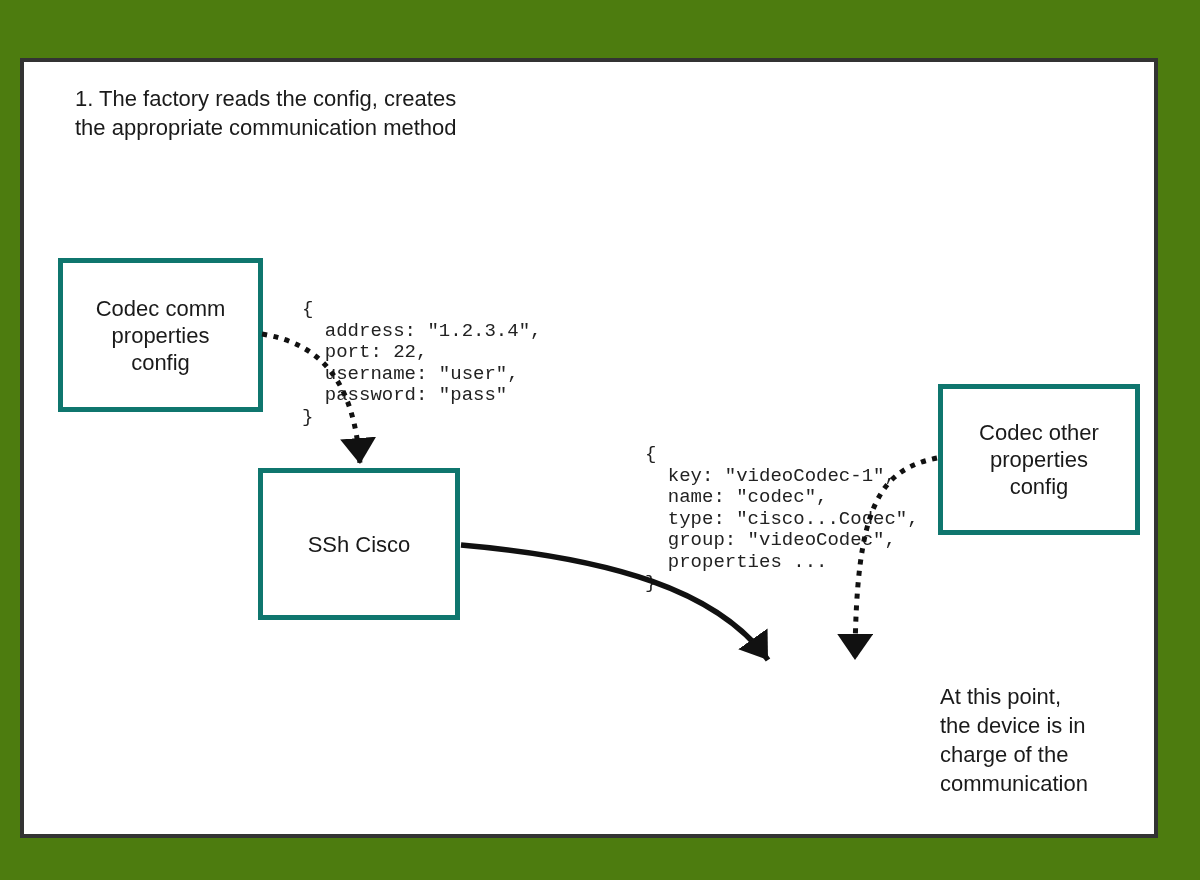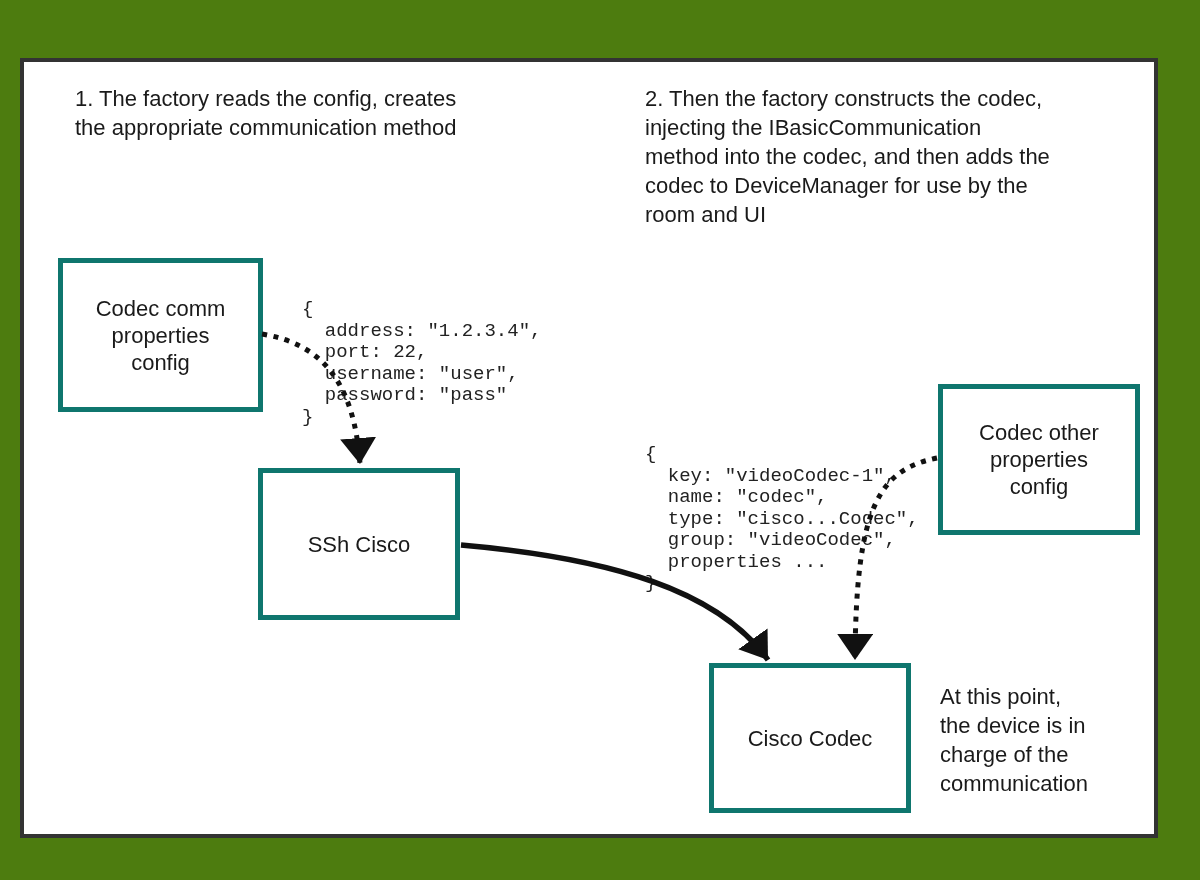--- a/index.html
+++ b/index.html
@@ -75,25 +75,20 @@
 </head>
 <body>
 
 <div id="canvas">
 
   <div class="frame"></div>
 
   <div class="note note-step1">1. The factory reads the config, creates
 the appropriate communication method</div>
 
-  <div class="note note-step2">2. Then the factory constructs the codec,
-injecting the IBasicCommunication
-method into the codec, and then adds the
-codec to DeviceManager for use by the
-room and UI</div>
 
   <div class="node node-codec-comm">
     <span>Codec comm
 properties
 config</span>
   </div>
 
   <pre class="code code-comm">{
   address: "1.2.3.4",
   port: 22,
@@ -112,23 +107,20 @@
   group: "videoCodec",
   properties ...
 }</pre>
 
   <div class="node node-codec-other">
     <span>Codec other
 properties
 config</span>
   </div>
 
-  <div class="node node-cisco-codec">
-    <span>Cisco Codec</span>
-  </div>
 
   <div class="note note-result">At this point,
 the device is in
 charge of the
 communication</div>
 
   <svg class="arrow-layer" width="1200" height="880" viewBox="0 0 1200 880" xmlns="http://www.w3.org/2000/svg">
     <defs>
       <marker id="ah" markerUnits="userSpaceOnUse" markerWidth="28" markerHeight="38" refX="26" refY="18" orient="auto">
         <path d="M 0 0 L 26 18 L 0 36 Z" fill="#111111"></path>

